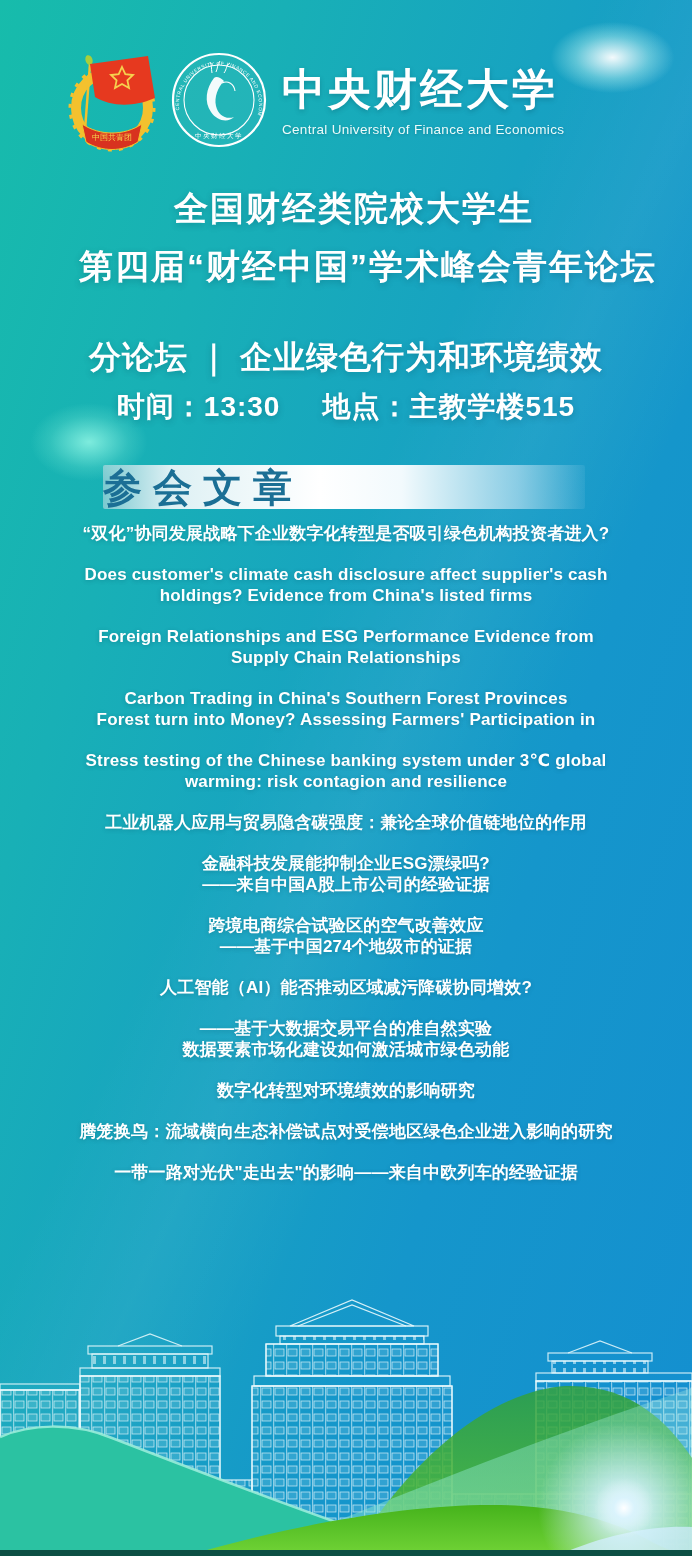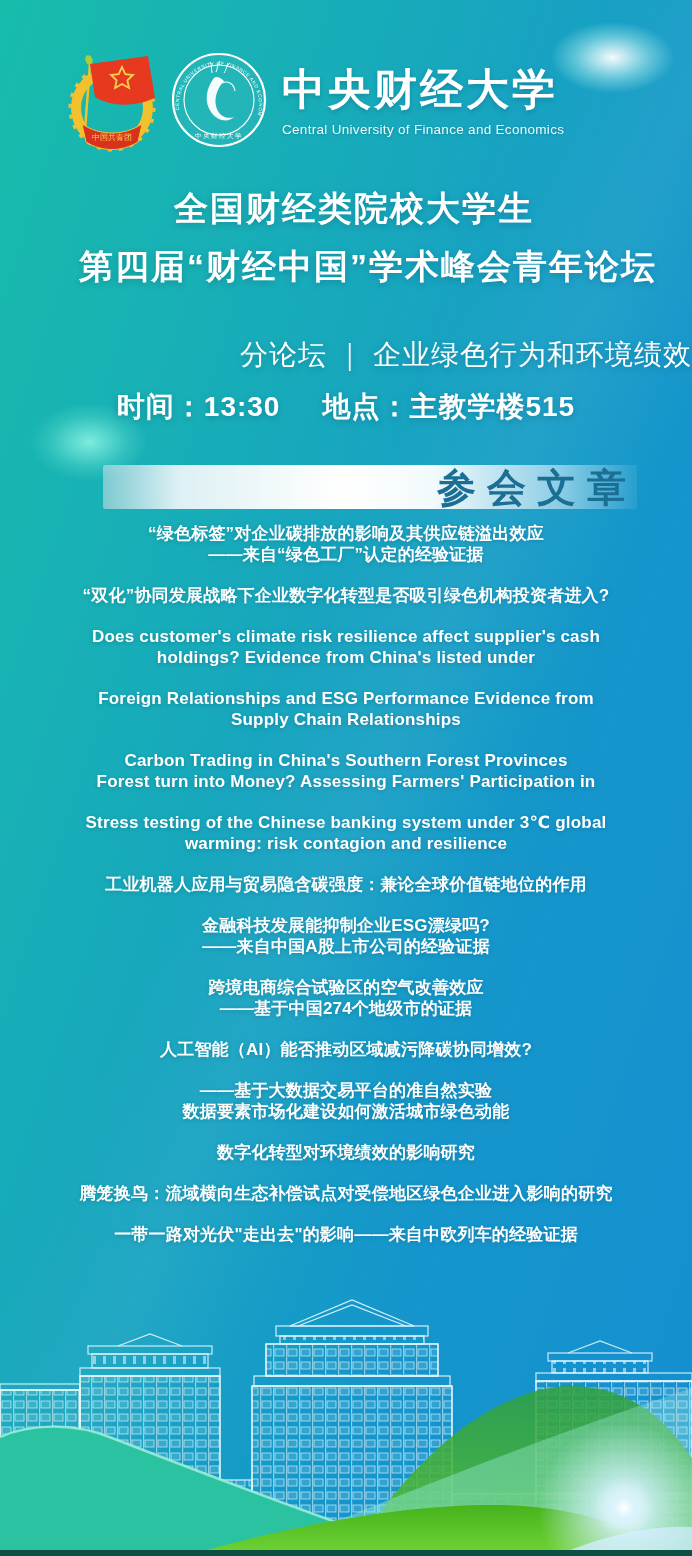--- a/index.html
+++ b/index.html
@@ -22,27 +22,27 @@
   .uni-zh{font-family:"DejaVu Serif","Liberation Serif",serif;font-weight:bold;
     font-size:43px;letter-spacing:3px;white-space:nowrap;line-height:1.1;
     text-shadow:0 2px 5px rgba(0,70,90,0.30);}
   .uni-en{font-size:13.5px;letter-spacing:0.3px;margin-top:9px;color:#ecfbfa;white-space:nowrap;
     text-shadow:0 1px 3px rgba(0,70,90,0.30);}
 
   .title-block{position:absolute;left:8px;top:188px;width:100%;text-align:center;color:#fff;}
   .title-line{font-size:34px;font-weight:bold;letter-spacing:2px;line-height:1.2;
     text-shadow:0 2px 6px rgba(0,70,90,0.32);white-space:nowrap;}
   .title-line + .title-line{margin-top:17px;padding-left:28px;}
-  .subforum{position:absolute;left:0;top:336px;width:100%;text-align:right;color:#fff;
-    font-size:28px;font-weight:normal;letter-spacing:1px;text-shadow:0 2px 6px rgba(0,70,90,0.32);}
+  .subforum{position:absolute;left:0;top:336px;width:100%;text-align:center;color:#fff;
+    font-size:32px;font-weight:bold;letter-spacing:1px;text-shadow:0 2px 6px rgba(0,70,90,0.32);}
   .timeloc{position:absolute;left:0;top:388px;width:100%;display:flex;justify-content:center;gap:42px;
     color:#fff;font-size:28px;font-weight:bold;letter-spacing:1px;text-shadow:0 2px 6px rgba(0,70,90,0.32);}
 
-  .banner{position:absolute;left:103px;top:465px;width:534px;height:44px;line-height:45px;
-    text-align:right;border-radius:2px;
+  .banner{position:absolute;left:103px;top:465px;width:482px;height:44px;line-height:45px;
+    text-align:left;border-radius:2px;
     background:linear-gradient(90deg, rgba(205,222,230,0.55) 0%, rgba(238,246,249,0.92) 14%, #ffffff 45%, #f2fafd 62%, rgba(173,219,238,0.75) 86%, rgba(150,205,230,0.12) 100%);}
   .banner-text{font-size:39px;font-weight:800;letter-spacing:11px;color:var(--banner-text,#1b6f95);
     font-family:"DejaVu Serif","Liberation Serif",serif;}
 
   .papers{position:absolute;left:0;top:523px;width:100%;text-align:center;color:#fff;}
   .paper{margin-bottom:20px;}
   .paper-line{font-size:17px;font-weight:bold;line-height:21px;letter-spacing:0.2px;white-space:nowrap;
     text-shadow:0 1px 4px rgba(0,70,90,0.30);}
 
   .scene{position:absolute;left:0;bottom:0;width:692px;height:262px;display:block;}
@@ -99,29 +99,25 @@
     <span>时间：13:30</span>
     <span>地点：主教学楼515</span>
   </div>
 
   <div class="banner">
     <span class="banner-text">参会文章</span>
   </div>
 
   <div class="papers" id="papers-list">
       <div class="paper">
-        <div class="paper-line">“绿色标签”对企业碳排放的影响及其供应链溢出效应</div>
-        <div class="paper-line">——来自“绿色工厂”认定的经验证据</div>
-      </div>
-      <div class="paper">
         <div class="paper-line">“双化”协同发展战略下企业数字化转型是否吸引绿色机构投资者进入?</div>
       </div>
       <div class="paper">
-        <div class="paper-line">Does customer's climate risk resilience affect supplier's cash</div>
-        <div class="paper-line">holdings? Evidence from China's listed under</div>
+        <div class="paper-line">Does customer's climate cash disclosure affect supplier's cash</div>
+        <div class="paper-line">holdings? Evidence from China's listed firms</div>
       </div>
       <div class="paper">
         <div class="paper-line">Foreign Relationships and ESG Performance Evidence from</div>
         <div class="paper-line">Supply Chain Relationships</div>
       </div>
       <div class="paper">
         <div class="paper-line">Carbon Trading in China's Southern Forest Provinces</div>
         <div class="paper-line">Forest turn into Money? Assessing Farmers' Participation in</div>
       </div>
       <div class="paper">

